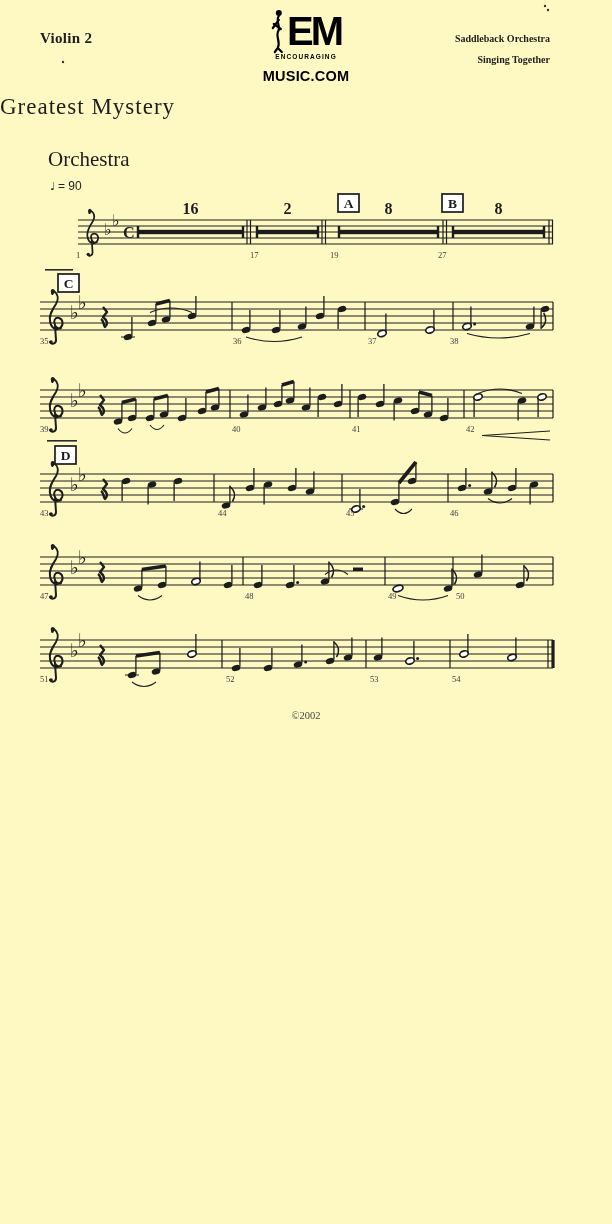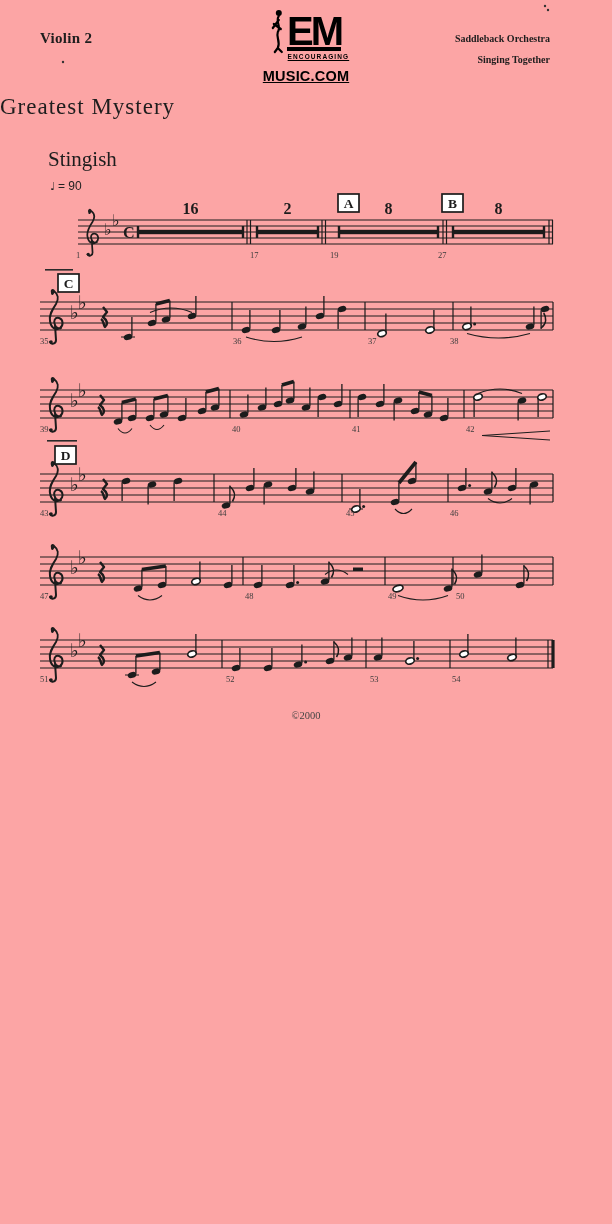--- a/index.html
+++ b/index.html
@@ -1,20 +1,20 @@
 <!DOCTYPE html>
 <html><head>
 <meta charset="utf-8">
 <style>
   html,body{margin:0;padding:0;background:#ffffff;}
-  .page{position:relative;width:612px;height:1224px;background:#fca5a5;overflow:hidden;
+  .page{position:relative;width:612px;height:1224px;background:#fef9c3;overflow:hidden;
         font-family:"Liberation Serif",serif;color:#1d1d1d;}
   .instrument{position:absolute;left:40px;top:30px;font-size:15px;font-weight:700;letter-spacing:.3px;}
   .hdr-right{position:absolute;right:62px;top:28px;text-align:right;font-size:10px;font-weight:700;line-height:21px;}
-  .logo{position:absolute;left:50%;top:8px;transform:translateX(-50%);text-align:right;color:#000;text-decoration:underline;}
+  .logo{position:absolute;left:50%;top:8px;transform:translateX(-50%);text-align:center;color:#000;}
   .logo-row{display:flex;align-items:center;justify-content:center;}
   .logo-em{font-family:"Liberation Sans",sans-serif;font-weight:700;font-size:40px;line-height:40px;letter-spacing:-3px;}
   .logo-enc{font-family:"Liberation Sans",sans-serif;font-weight:700;font-size:6.5px;letter-spacing:1.1px;margin-top:-1px;}
   .logo-mus{font-family:"Liberation Sans",sans-serif;font-weight:700;font-size:14.5px;letter-spacing:.2px;margin-top:8px;}
   .title{position:absolute;left:0;right:0;top:94px;text-align:left;font-size:23px;font-weight:400;letter-spacing:1px;}
   .style-marking{position:absolute;left:48px;top:147px;font-size:21px;}
   .tempo{position:absolute;left:50px;top:179px;font-size:11px;color:#222;}
   .tempo .glyph{font-family:"DejaVu Sans",sans-serif;font-size:11px;}
   .tempo .val{font-family:"Liberation Sans",sans-serif;font-size:12px;}
   .credits{position:absolute;left:315px;top:148px;font-size:12.5px;color:#2c2c2c;line-height:17px;}
@@ -40,21 +40,21 @@
     <div class="logo-mus">MUSIC.COM</div>
   </div>
 
   <div class="hdr-right">
     <div>Saddleback Orchestra</div>
     <div>Singing Together</div>
   </div>
 
   <div class="title">Greatest Mystery</div>
 
-  <div class="style-marking">Stingish</div>
+  <div class="style-marking">Orchestra</div>
 
   <div class="tempo">
     <span class="glyph">♩</span>
     <span class="val">= 90</span>
   </div>
 
 
   <svg id="score" width="612" height="1224">
       <g>
         <line x1="78" y1="220" x2="553" y2="220" stroke="#1c1c1c" stroke-width="1"></line>
@@ -395,15 +395,15 @@
         <ellipse cx="512" cy="657.5" rx="4.4" ry="3" transform="rotate(-18 512 657.5)" fill="#fff" stroke="#1c1c1c" stroke-width="1.7"></ellipse>
         <line x1="515.9" y1="656.3" x2="515.9" y2="637.5" stroke="#1c1c1c" stroke-width="1.3"></line>
       </g>
       <circle cx="63" cy="62" r="1.2" fill="#333"></circle>
       <circle cx="545" cy="6" r="1.2" fill="#333"></circle>
       <circle cx="548" cy="10" r="1.2" fill="#333"></circle>
       <rect x="45" y="269" width="28" height="1.6" fill="#2a2a2a"></rect>
       <rect x="47" y="440" width="30" height="1.6" fill="#2a2a2a"></rect>
     </svg>
 
-  <div class="copyright">©2000</div>
+  <div class="copyright">©2002</div>
 
 </div>
 
 </body></html>

